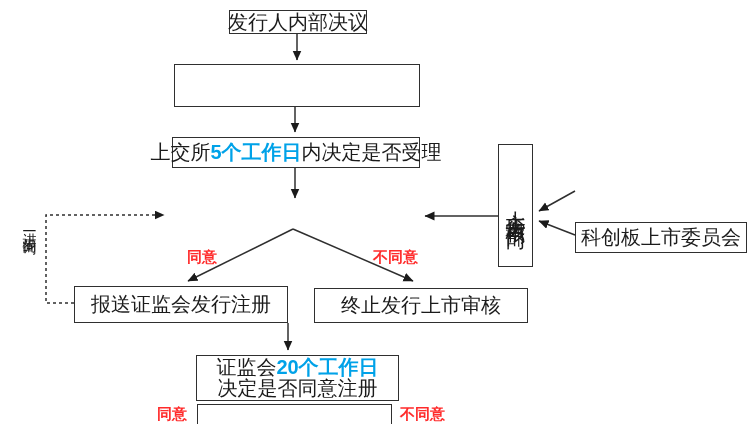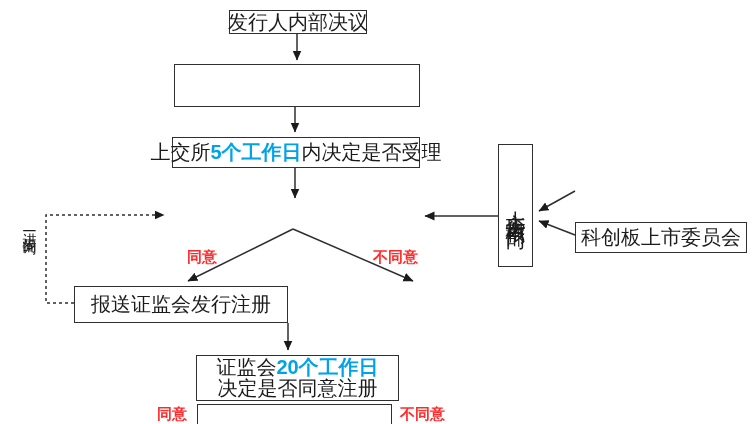--- a/index.html
+++ b/index.html
@@ -98,20 +98,23 @@
 
 
   <div class="box" style="left:575px;top:222px;width:172px;height:31px;">
     <span>科创板上市委员会</span>
   </div>
 
   <div class="box" style="left:74px;top:286px;width:214px;height:37px;">
     <span>报送证监会发行注册</span>
   </div>
 
+  <div class="box" style="left:314px;top:288px;width:214px;height:35px;">
+    <span>终止发行上市审核</span>
+  </div>
 
   <div class="box wrap" style="left:196px;top:355px;width:203px;height:46px;padding:18px 15px;line-height:21px;">
     <span><span>证监会</span><span class="hl">20个工作日</span><span>决定是否同意注册</span></span>
   </div>
 
   <div class="box" style="left:197px;top:404px;width:195px;height:40px;"></div>
 
   <div class="inquiry" style="left:21px;top:222px;">进一步问询</div>
   <div class="freelabel" style="left:187px;top:248px;">同意</div>
   <div class="freelabel" style="left:373px;top:248px;">不同意</div>

